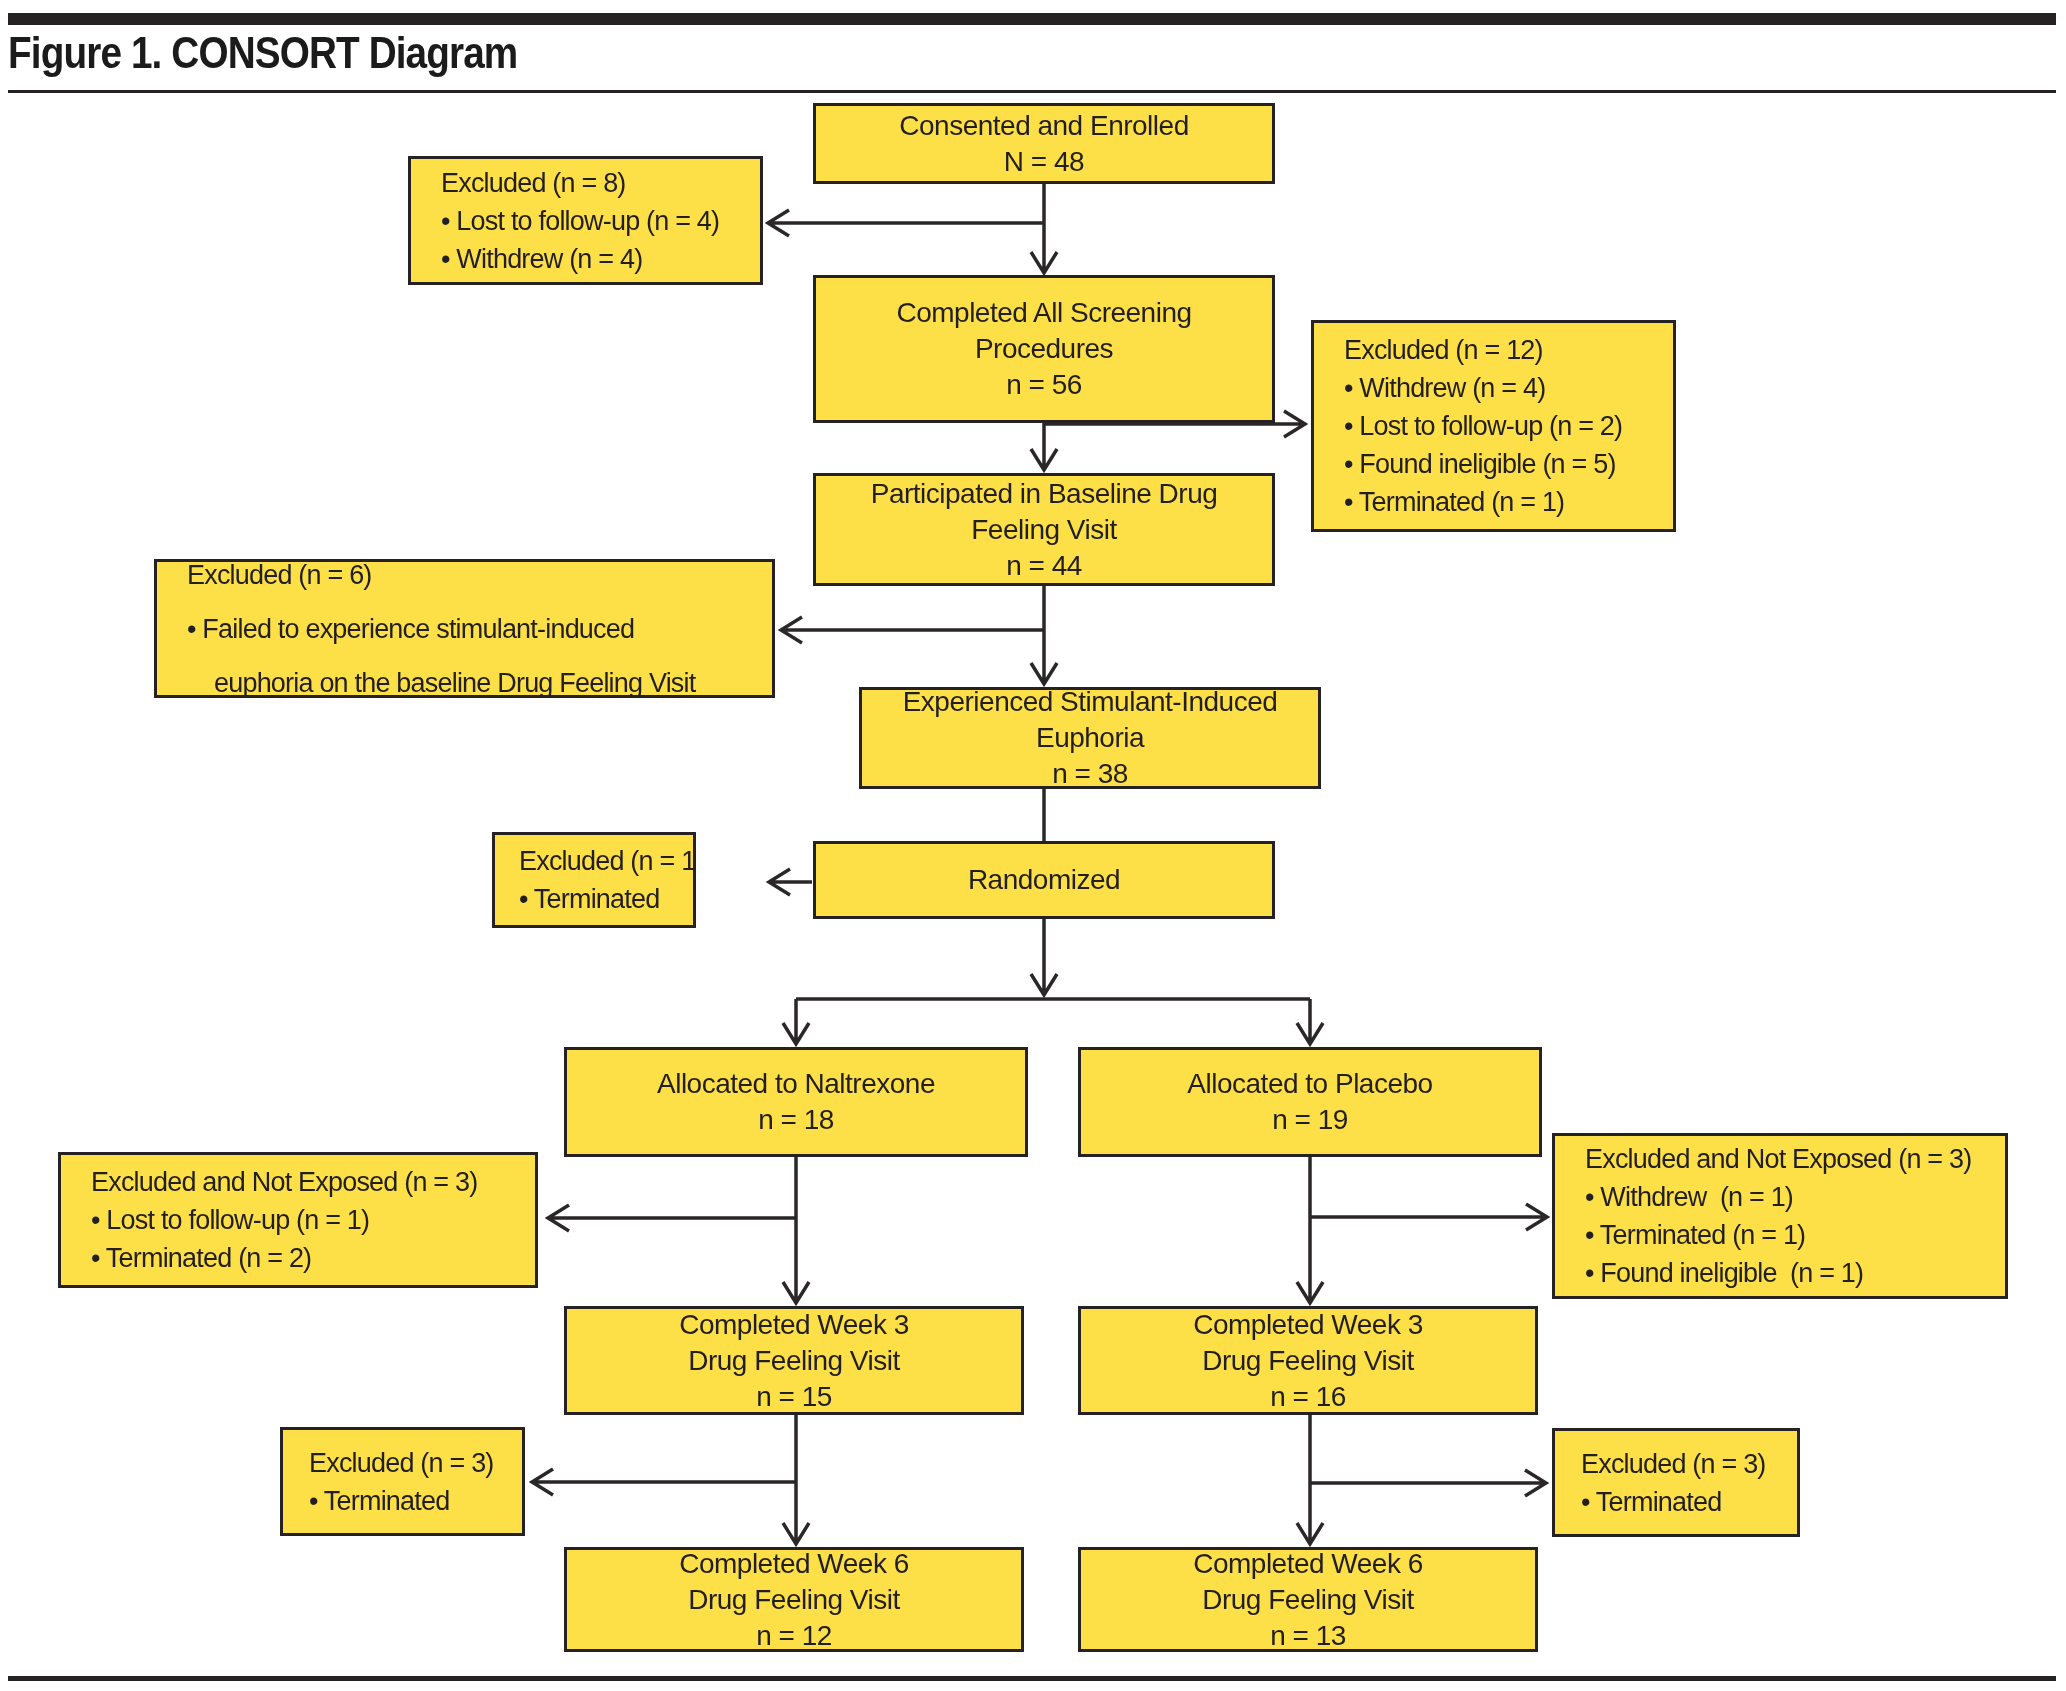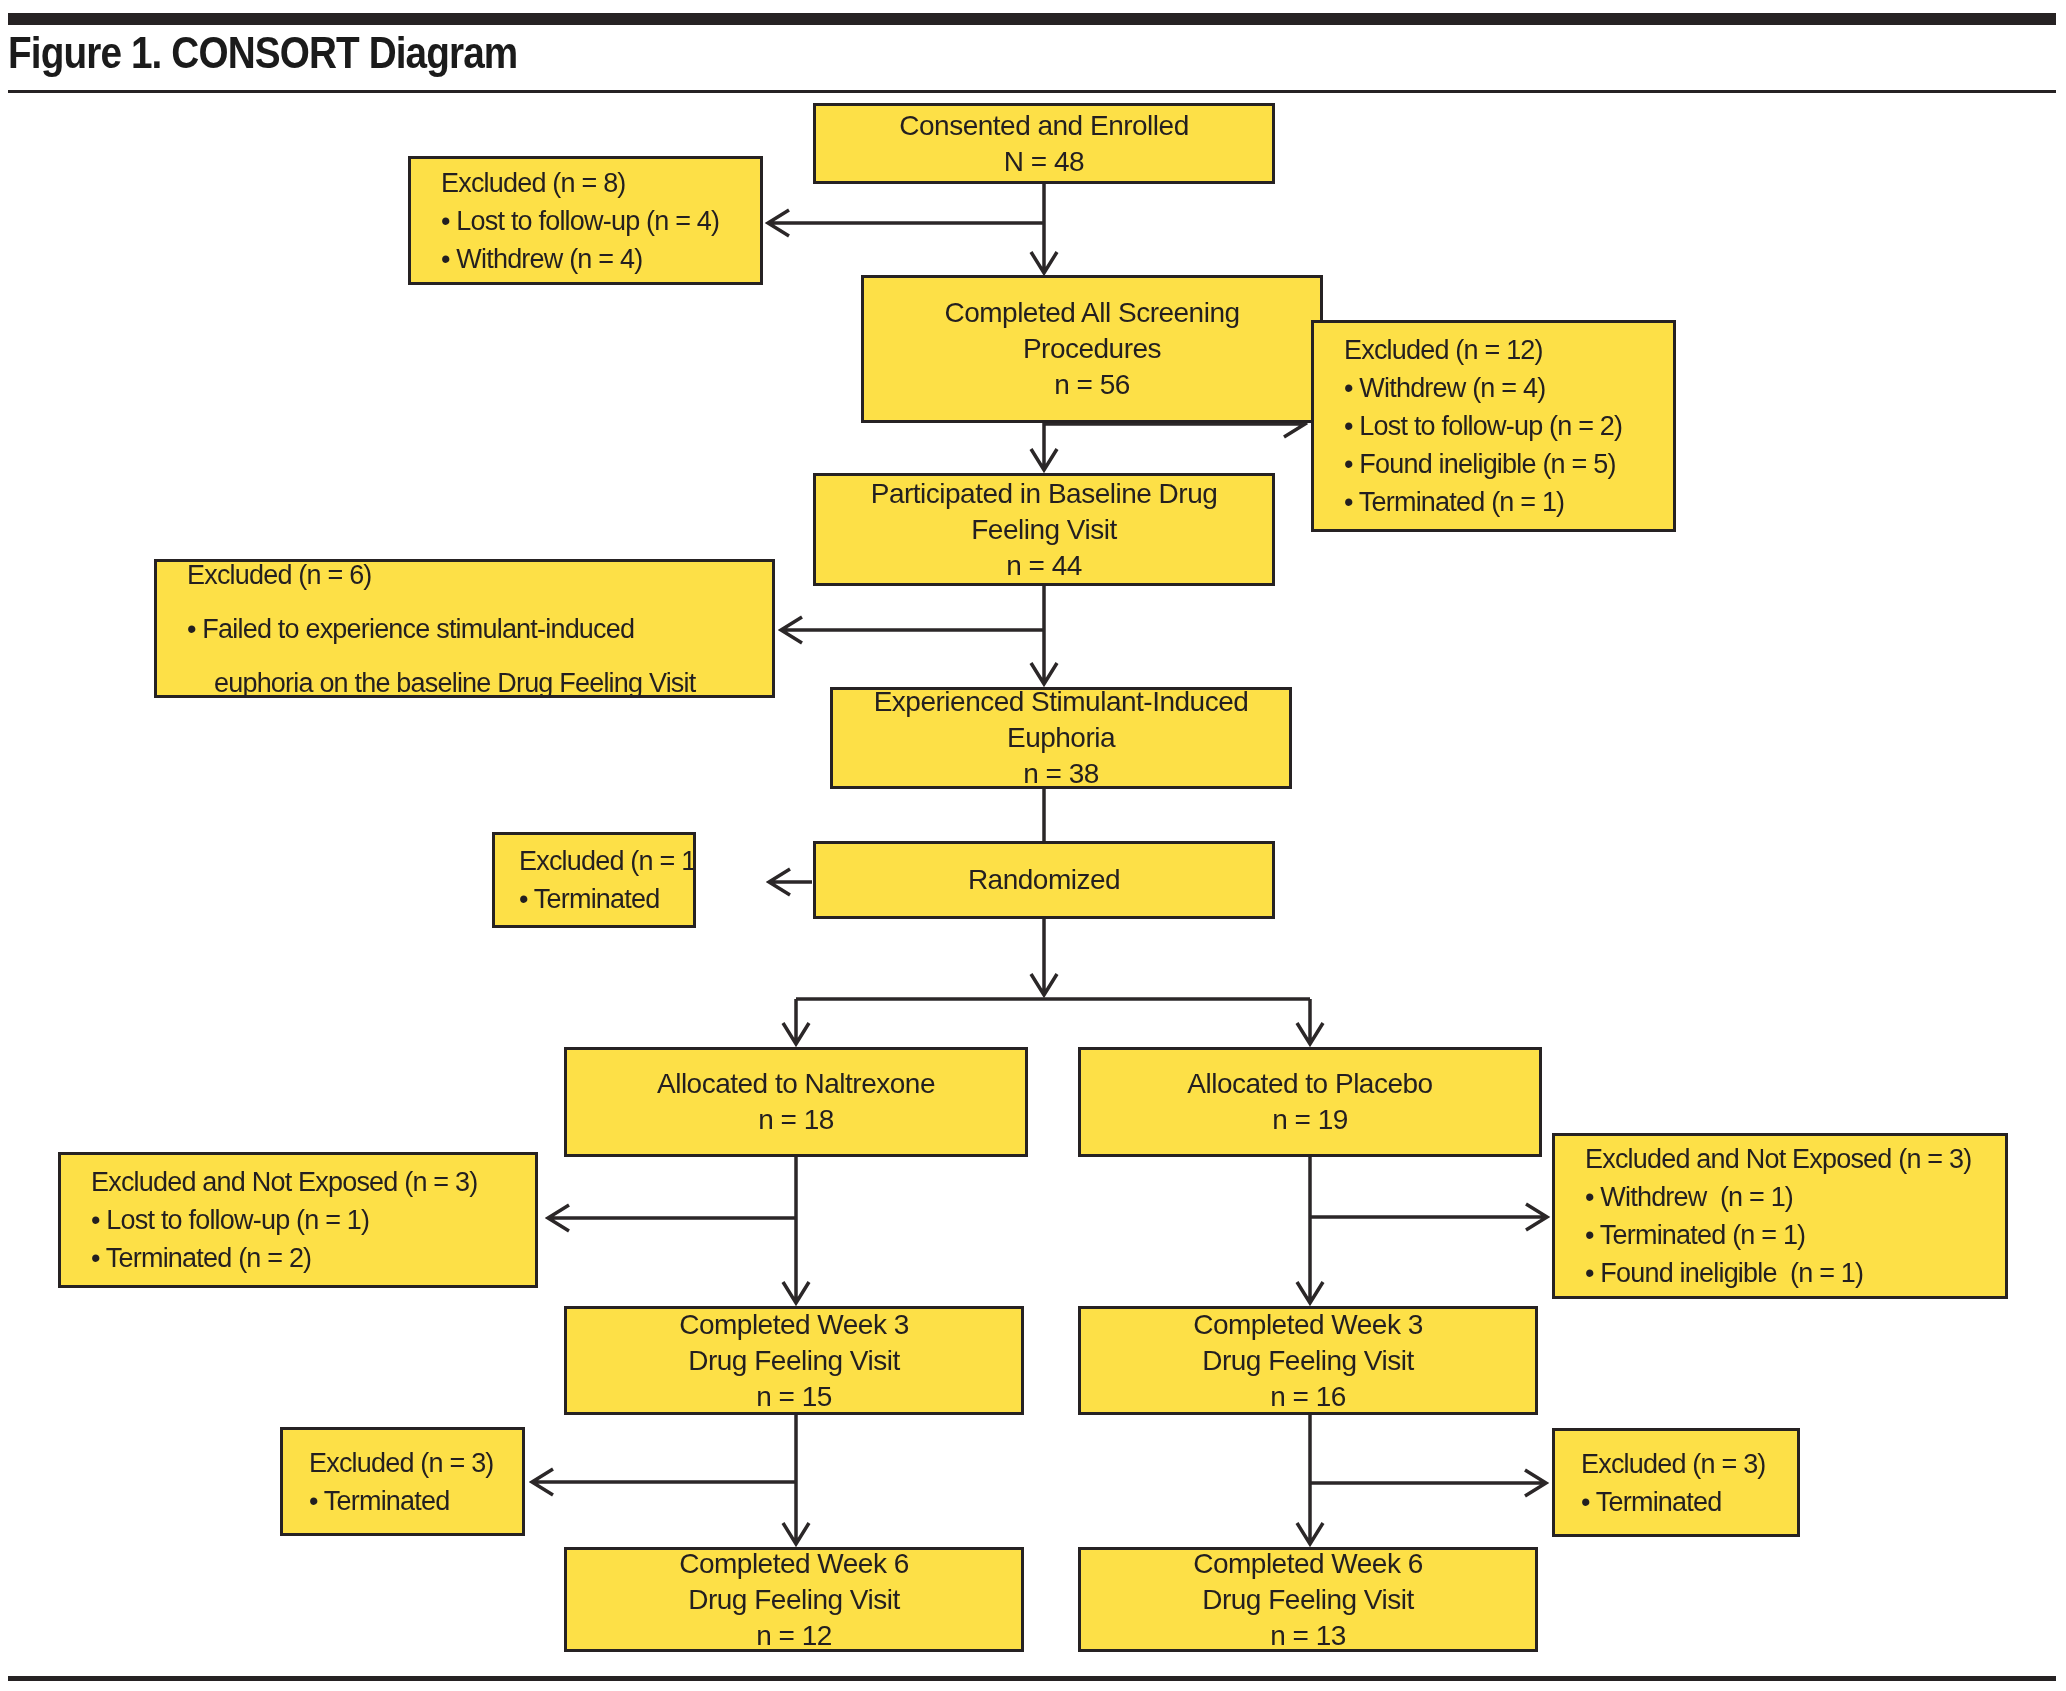--- a/index.html
+++ b/index.html
@@ -80,21 +80,21 @@
     <span class="ln">Consented and Enrolled</span>
     <span class="ln">N = 48</span>
   </div>
 
   <div class="box bullets" style="left:408px; top:156px; width:355px; height:129px;">
     <span class="ln">Excluded (n = 8)</span>
     <span class="ln">• Lost to follow-up (n = 4)</span>
     <span class="ln">• Withdrew (n = 4)</span>
   </div>
 
-  <div class="box center" style="left:813px; top:275px; width:462px; height:148px;margin-left:48px;">
+  <div class="box center" style="left:813px; top:275px; width:462px; height:148px;">
     <span class="ln">Completed All Screening</span>
     <span class="ln">Procedures</span>
     <span class="ln">n = 56</span>
   </div>
 
   <div class="box bullets" style="left:1311px; top:320px; width:365px; height:212px;">
     <span class="ln">Excluded (n = 12)</span>
     <span class="ln">• Withdrew (n = 4)</span>
     <span class="ln">• Lost to follow-up (n = 2)</span>
     <span class="ln">• Found ineligible (n = 5)</span>
@@ -106,21 +106,21 @@
     <span class="ln">Feeling Visit</span>
     <span class="ln">n = 44</span>
   </div>
 
   <div class="box bullets" style="left:154px; top:559px; width:621px; height:139px;gap:16px;">
     <span class="ln">Excluded (n = 6)</span>
     <span class="ln">• Failed to experience stimulant-induced</span>
     <span class="ln ct">euphoria on the baseline Drug Feeling Visit</span>
   </div>
 
-  <div class="box center" style="left:830px; top:687px; width:462px; height:102px;">
+  <div class="box center" style="left:859px; top:687px; width:462px; height:102px;">
     <span class="ln">Experienced Stimulant-Induced</span>
     <span class="ln">Euphoria</span>
     <span class="ln">n = 38</span>
   </div>
 
   <div class="box bullets" style="left:492px; top:832px; width:204px; height:96px; padding-left:24px;">
     <span class="ln">Excluded (n = 1)</span>
     <span class="ln">• Terminated</span>
   </div>
 

